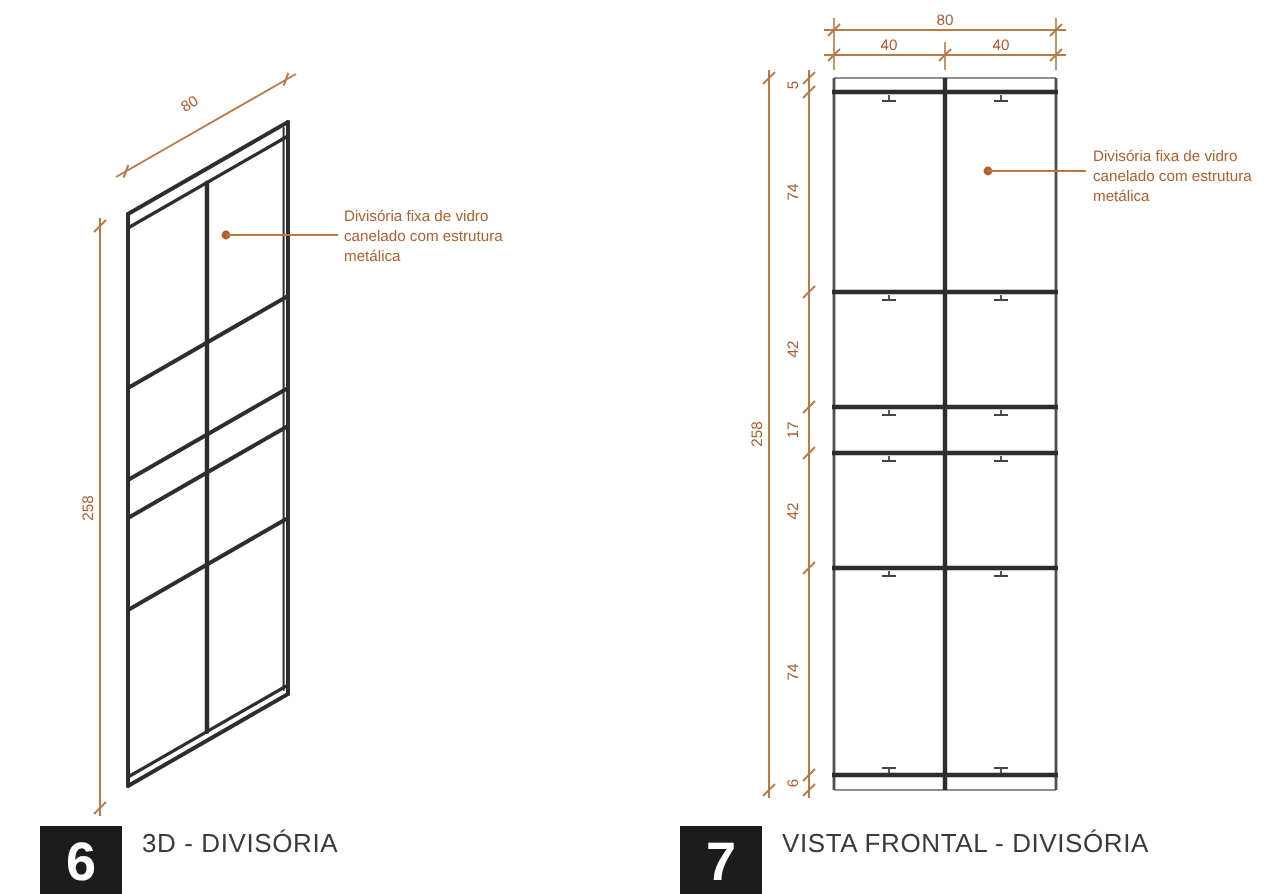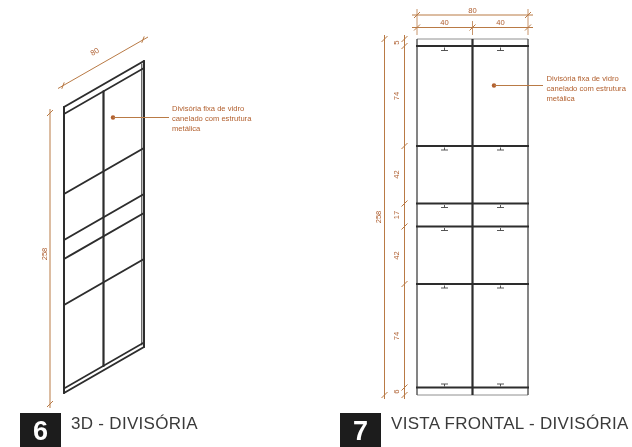--- a/index.html
+++ b/index.html
@@ -9,21 +9,21 @@
   }
   svg text{font-family:"Liberation Sans",sans-serif;}
   .dim-text{fill:#ad5c2c;font-size:7.6px;}
   .ann-text{fill:#b2602f;font-size:7.6px;}
   .view-label-box{
     position:absolute;width:41px;height:36px;background:#1c1c1c;color:#ffffff;
     display:flex;align-items:center;justify-content:center;
     font-size:27px;font-weight:bold;
   }
   .view-label-title{
-    position:absolute;color:#3a3a3a;font-size:17px;white-space:nowrap;
+    position:absolute;color:#3a3a3a;font-size:13px;white-space:nowrap;
     letter-spacing:0.3px;
   }
 </style>
 </head>
 <body>
 
 <div id="stage">
 
 <svg width="632" height="447" viewBox="0 0 632 447">
 

